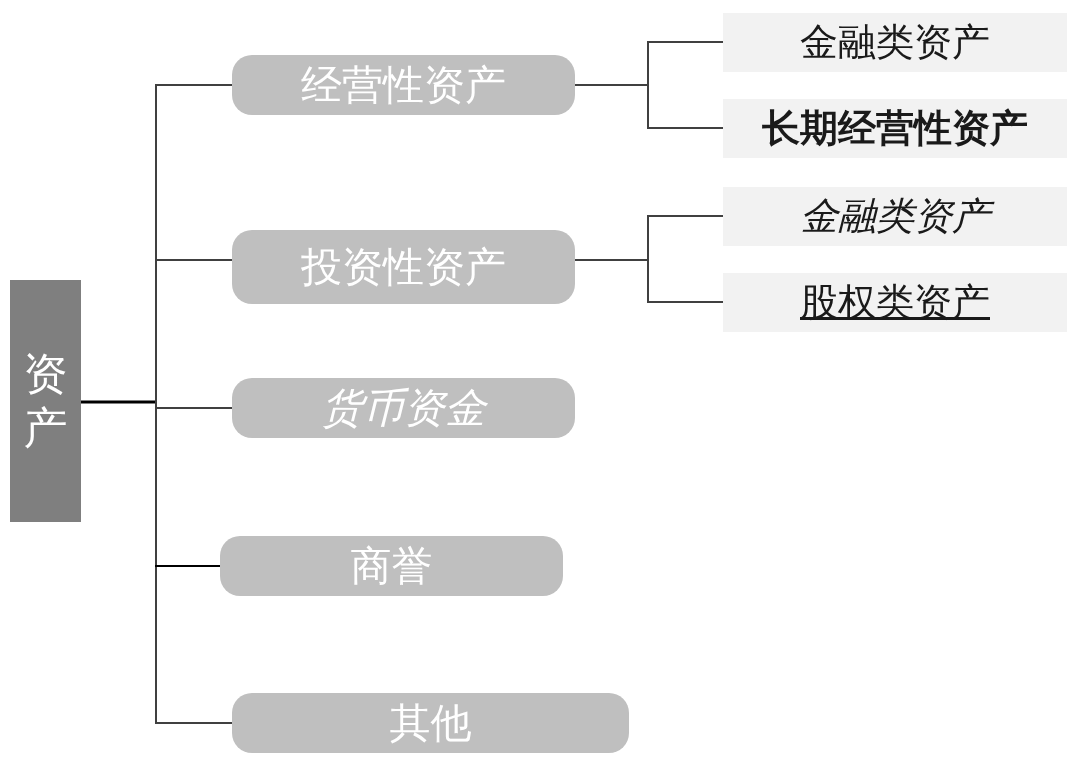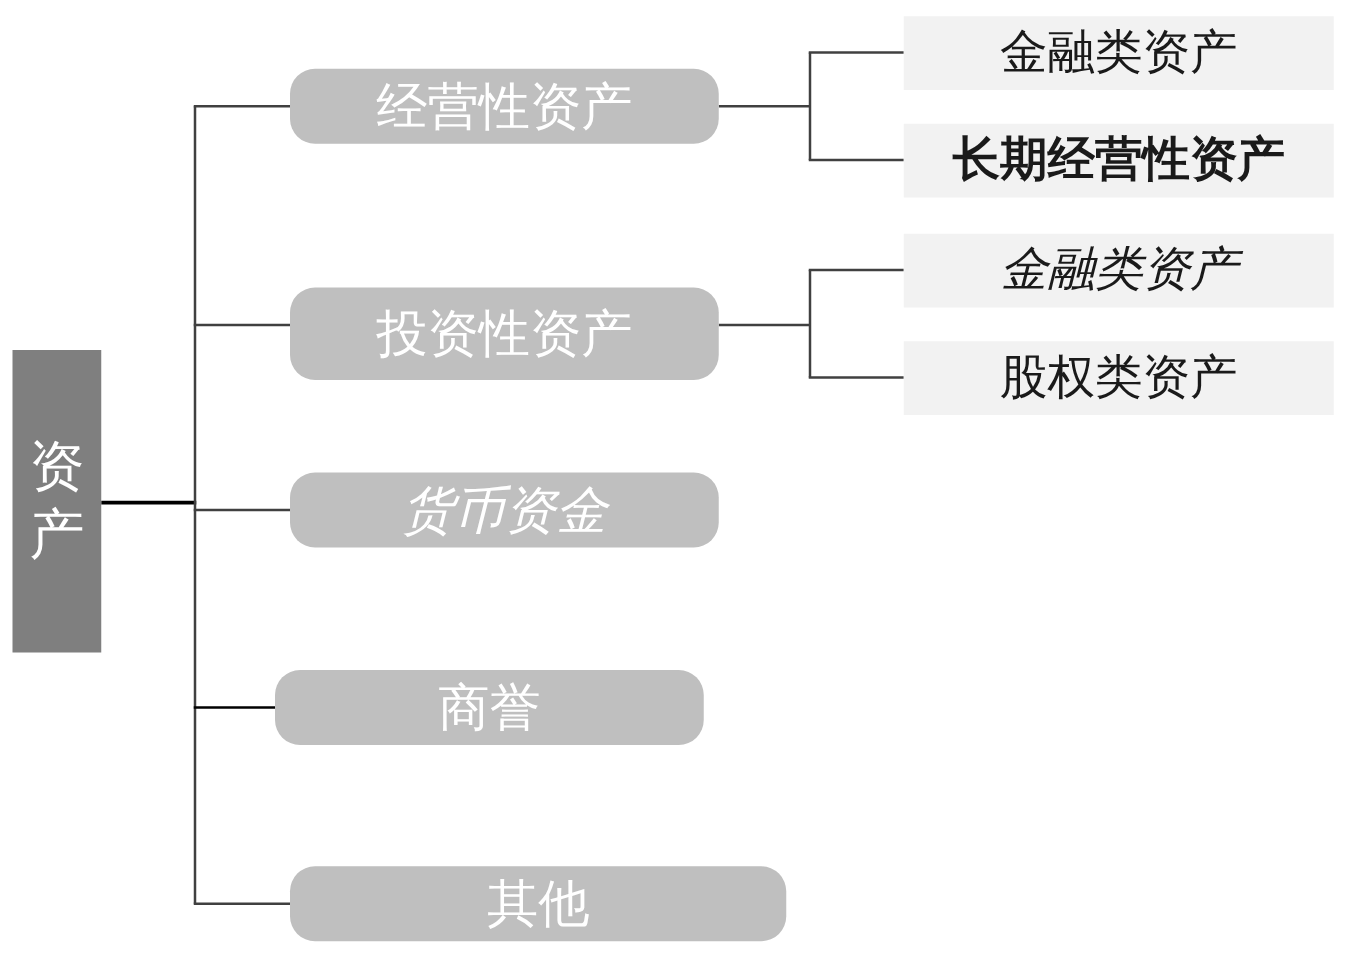--- a/index.html
+++ b/index.html
@@ -97,15 +97,15 @@
   <div class="node l2" style="left:220px; top:536px; width:343px; height:60px;">商誉</div>
 
   <div class="node l2" style="left:232px; top:693px; width:397px; height:60px;">其他</div>
 
   <div class="node l3" style="left:723px; top:13px; width:344px; height:59px;">金融类资产</div>
 
   <div class="node l3" style="left:723px; top:99px; width:344px; height:59px;font-weight:bold;">长期经营性资产</div>
 
   <div class="node l3" style="left:723px; top:187px; width:344px; height:59px;font-style:italic;">金融类资产</div>
 
-  <div class="node l3" style="left:723px; top:273px; width:344px; height:59px;">股权类资产</div>
+  <div class="node l3" style="left:723px; top:273px; width:344px; height:59px;text-decoration:underline;">股权类资产</div>
 
 </div>
 
 </body></html>

